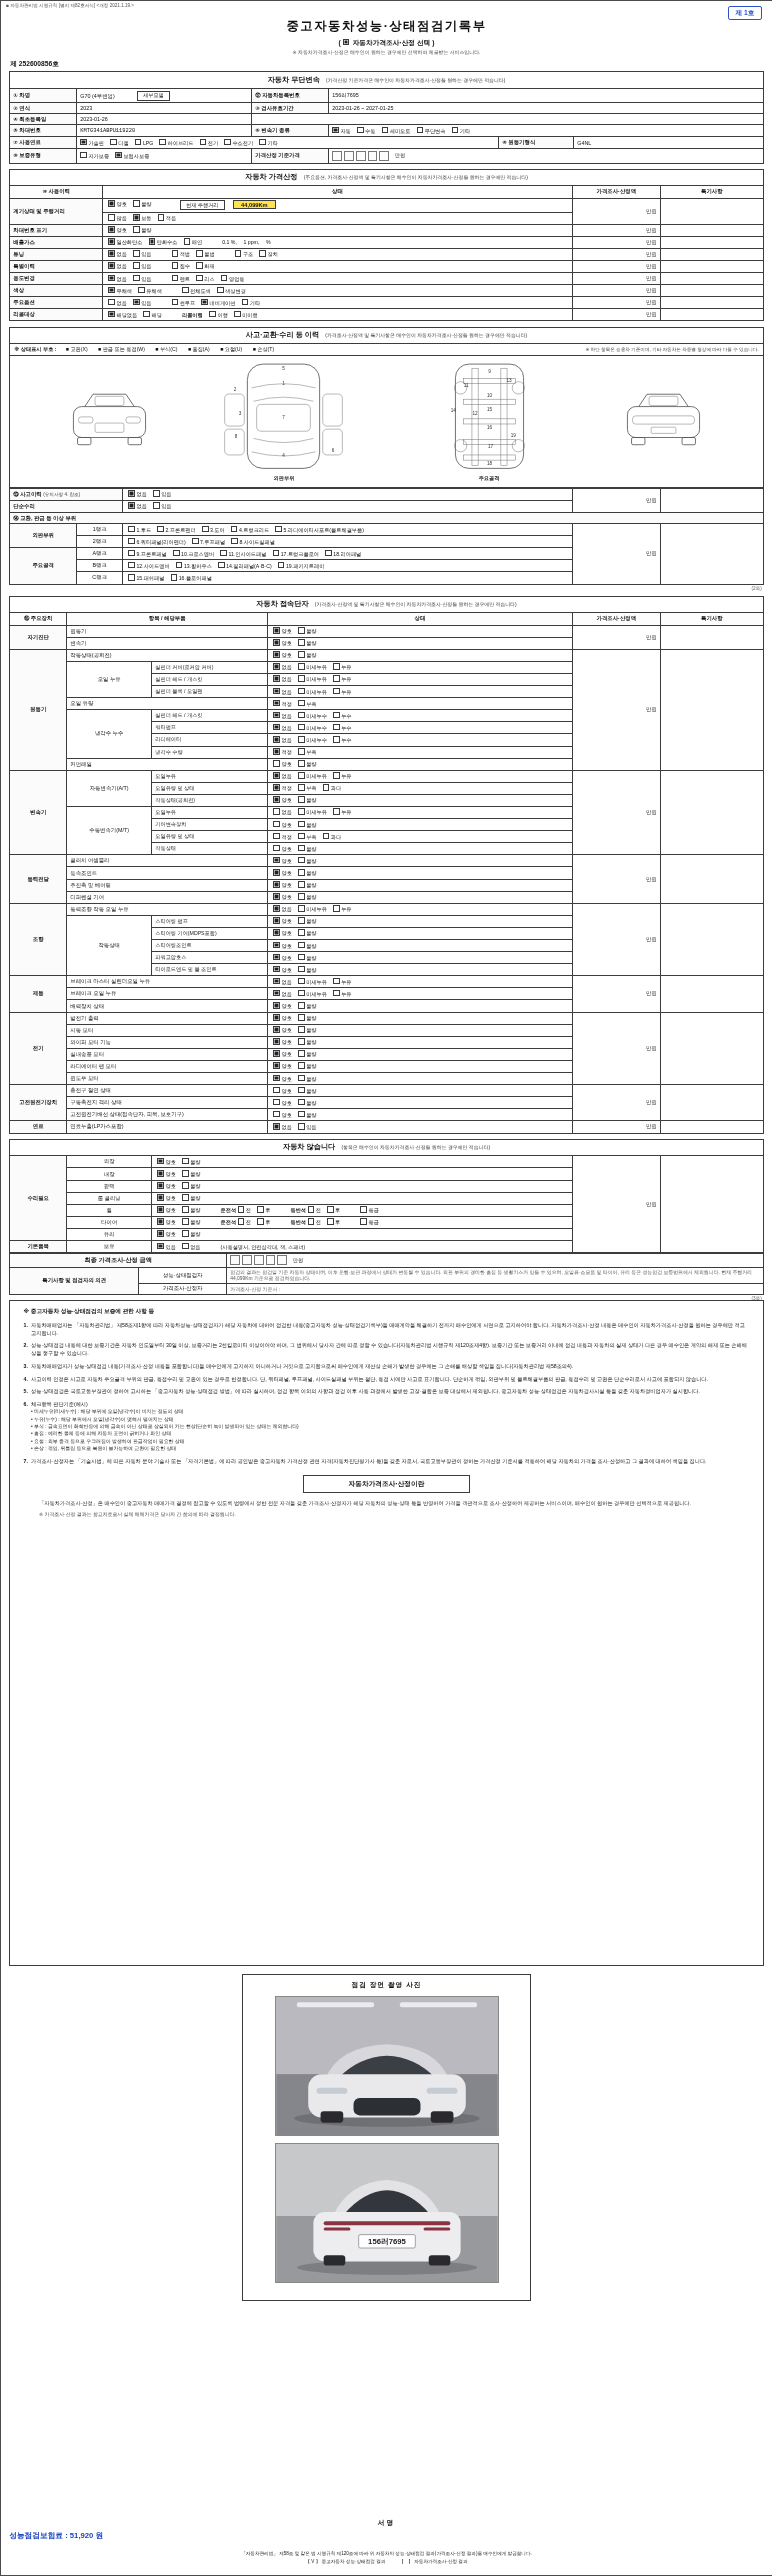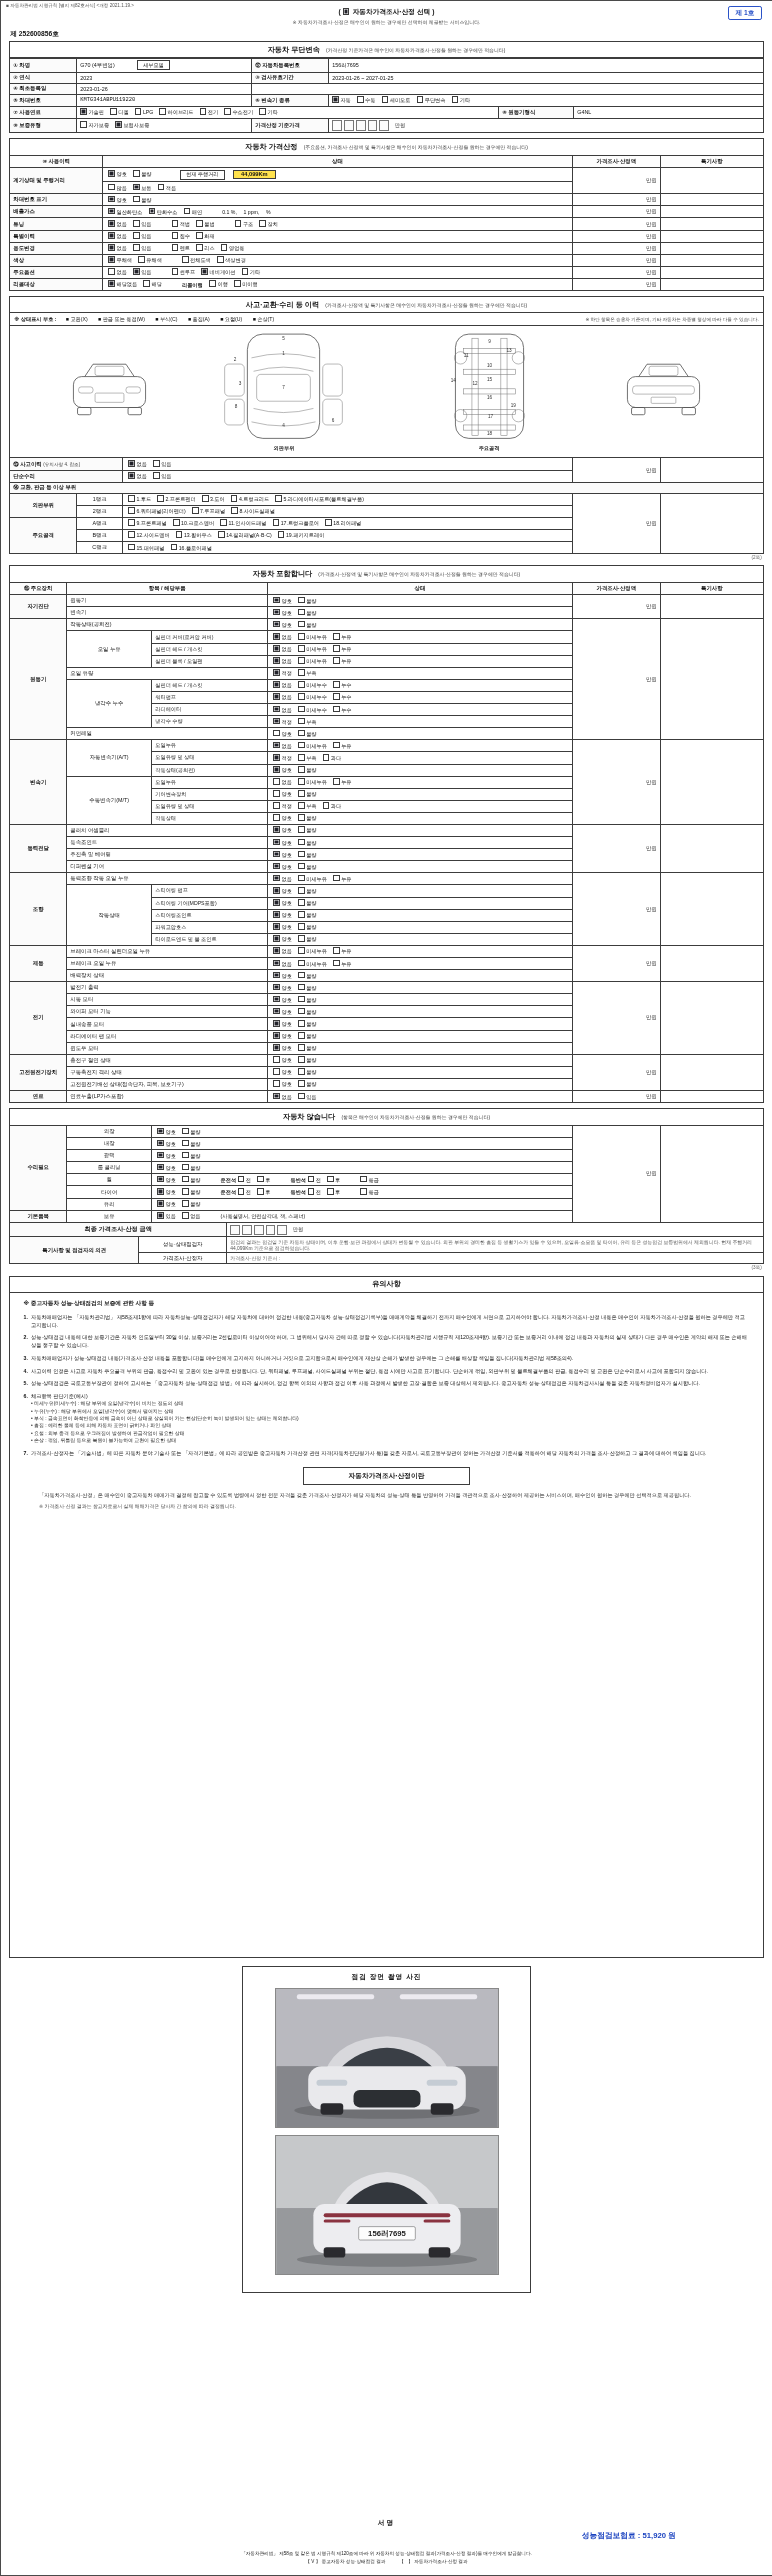--- a/index.html
+++ b/index.html
@@ -51,31 +51,32 @@
   .nsubs{margin:2.1px 0 0 7.2px;}
   .nsub{font-size:4.9px;color:#222;line-height:1.5;}
   .pbox{border:0.8px solid #3c3c3c;width:165px;margin:10.3px auto 5.2px;text-align:center;font-weight:bold;font-size:6.7px;padding:3.6px 0;}
   .ptext{font-size:5.2px;line-height:1.6;color:#222;margin:0 15.5px;}
   .pnote{font-size:4.9px;color:#444;margin:4.1px 15.5px 0;}
   .photobox{width:289px;margin:7.2px auto 0;border:0.5px solid #3c3c3c;padding:6.2px 5.2px 9.3px;box-sizing:border-box;}
   .photitle{text-align:center;font-weight:bold;font-size:6.7px;margin-bottom:6.2px;letter-spacing:1px;}
   .photo{display:block;margin:0 auto 7.2px;border:0.5px solid #888;}
   .spacer{flex:1;}
   .signrow{text-align:center;font-size:6.7px;font-weight:bold;letter-spacing:2.1px;margin-bottom:3.1px;}
-  .fee{text-align:right;padding-right:88px;color:#1b43c0;font-weight:bold;font-size:7.7px;margin-bottom:9.3px;}
+  .fee{text-align:left;padding-right:88px;color:#1b43c0;font-weight:bold;font-size:7.7px;margin-bottom:9.3px;}
   .footer{text-align:center;font-size:4.6px;color:#222;line-height:1.7;margin-bottom:2.1px;}
 </style>
 </head>
 <body>
 
 <div class="page">
 
   <div class="formref">■ 자동차관리법 시행규칙 [별지 제82호서식] &lt;개정 2021.1.19.&gt;</div>
   <div class="badge">제 1호</div>
 
+  <div class="doc-title">중고자동차성능·상태점검기록부</div>
   <div class="doc-sub">
     <span>(</span>
     <span class="ck on"></span>
     <span>자동차가격조사·산정 선택</span>
     <span>)</span>
   </div>
   <div class="doc-note">※ 자동차가격조사·산정은 매수인이 원하는 경우에만 선택하여 제공받는 서비스입니다.</div>
   <div class="docno">제 252600856호</div>
 
   <div class="bar">
@@ -373,21 +374,21 @@
     </tr>
     <tr>
       <td class="c">C랭크</td>
       <td class="st"><span class="cki"><span class="ck"></span>15.대쉬패널</span><span class="cki"><span class="ck"></span>16.플로어패널</span></td>
     </tr>
   </tbody>
     </table>
   <div class="marker">(2쪽)</div>
 
   <div class="bar sect">
-    <span>자동차 포함합니다</span>
+    <span>자동차 접속단자</span>
     <span class="note">(가격조사·산정액 및 특기사항은 매수인이 자동차가격조사·산정을 원하는 경우에만 적습니다)</span>
   </div>
   <table class="tbl">
     <colgroup>
         <col style="width:57px">
         <col style="width:85px">
         <col style="width:116px">
         <col>
         <col style="width:88px">
         <col style="width:103px">
@@ -697,23 +698,20 @@
       <td class="c">가격조사·산정자</td>
       <td style="font-size:4.9px;color:#555">
         <span>가격조사·산정 기준서 :</span>
         <span></span>
       </td>
     </tr>
   </tbody>
     </table>
   <div class="marker">(3쪽)</div>
 
-  <div class="bar sect">
-    <span>유의사항</span>
-  </div>
   <div class="noticebox">
     <div class="nsubt">※ 중고자동차 성능·상태점검의 보증에 관한 사항 등</div>
     <div>
         <div class="nitem">
           <span class="nno">1.</span>
           <span class="wrap">자동차매매업자는 「자동차관리법」 제58조제1항에 따라 자동차성능·상태점검자가 해당 자동차에 대하여 점검한 내용(중고자동차 성능·상태점검기록부)을 매매계약을 체결하기 전까지 매수인에게 서면으로 고지하여야 합니다. 자동차가격조사·산정 내용은 매수인이 자동차가격조사·산정을 원하는 경우에만 적고 고지합니다.</span>
         </div>
         <div class="nitem">
           <span class="nno">2.</span>
           <span class="wrap">성능·상태점검 내용에 대한 보증기간은 자동차 인도일부터 30일 이상, 보증거리는 2천킬로미터 이상이어야 하며, 그 범위에서 당사자 간에 따로 정할 수 있습니다(자동차관리법 시행규칙 제120조제4항). 보증기간 또는 보증거리 이내에 점검 내용과 자동차의 실제 상태가 다른 경우 매수인은 계약의 해제 또는 손해배상을 청구할 수 있습니다.</span>

